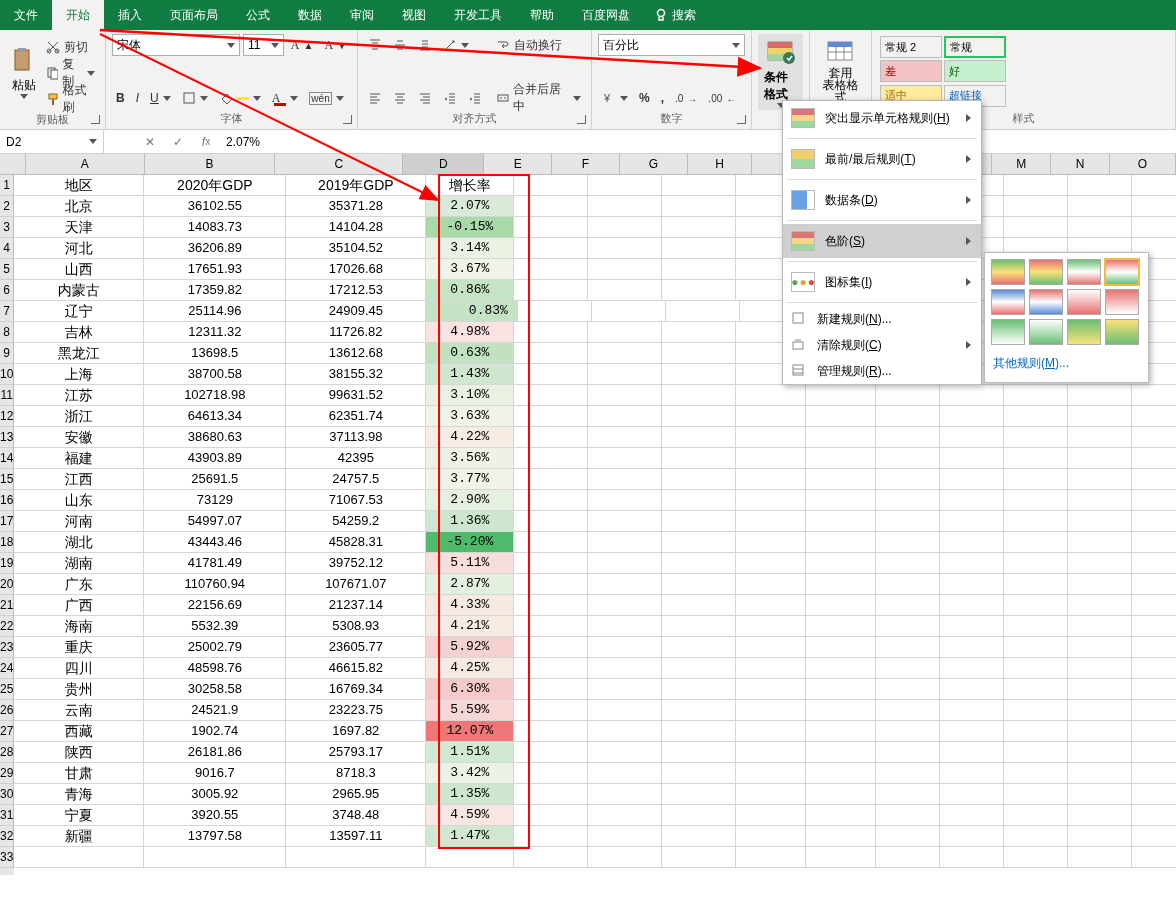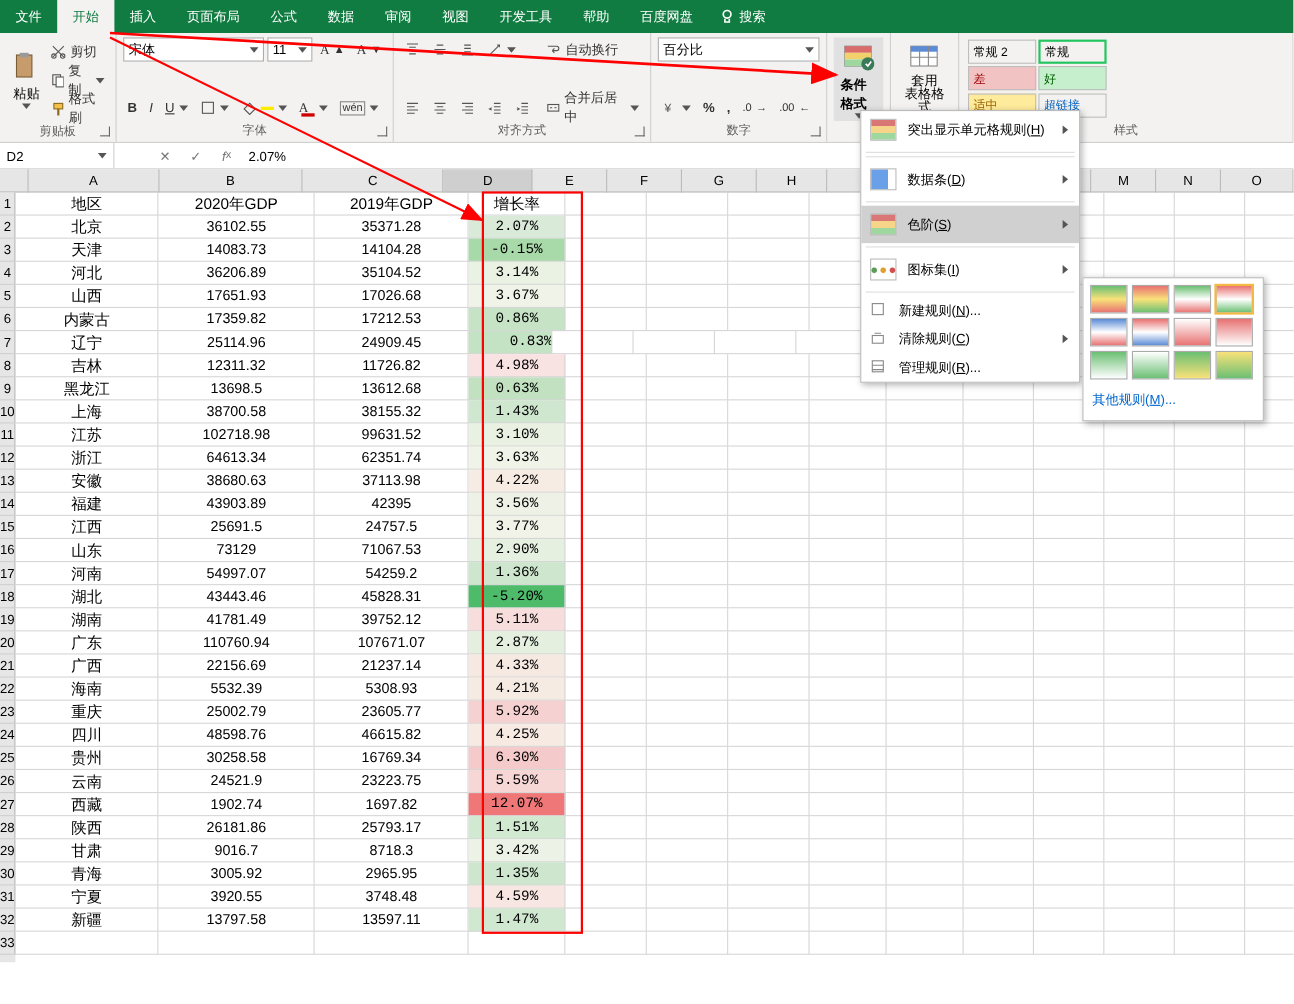--- a/index.html
+++ b/index.html
@@ -518,21 +518,21 @@
           <div class="cell" style="width: 64px;"></div>
           <div class="cell" style="width: 64px;"></div>
           <div class="cell" style="width: 64px;"></div>
           <div class="cell" style="width: 64px;"></div>
           <div class="cell" style="width: 64px;"></div>
         </div>
         <div class="cell-row">
           <div class="cell center" style="width: 130px; font-size: 14px;">辽宁</div>
           <div class="cell center" style="width: 142px;">25114.96</div>
           <div class="cell center" style="width: 140px;">24909.45</div>
-          <div class="cell mono" style="width: 76px; background: rgb(196, 226, 196); padding-left: 37px;">0.83%</div>
+          <div class="cell mono" style="width: 92px; background: rgb(196, 226, 196); padding-left: 37px;">0.83%</div>
           <div class="cell" style="width: 74px;"></div>
           <div class="cell" style="width: 74px;"></div>
           <div class="cell" style="width: 74px;"></div>
           <div class="cell" style="width: 70px;"></div>
           <div class="cell" style="width: 70px;"></div>
           <div class="cell" style="width: 64px;"></div>
           <div class="cell" style="width: 64px;"></div>
           <div class="cell" style="width: 64px;"></div>
           <div class="cell" style="width: 64px;"></div>
           <div class="cell" style="width: 64px;"></div>
@@ -958,20 +958,25 @@
   <div class="red-box" id="redbox" style="left: 438px; top: 20px; width: 92px; height: 675px;"></div>
 </div>
 
 <div class="cf-menu">
   <div class="cf-item">
       <div class="thumb stripes"></div>
       <span><span>突出显示单元格规则(<span class="und">H</span>)</span></span>
       <span class="arrow"></span>
     </div>
   <div class="cf-sep"></div>
+  <div class="cf-item">
+      <div class="thumb" style="background:linear-gradient(#f2d06b 0 50%,#9fd89f 50% 100%)"></div>
+      <span>最前/最后规则(<span class="und">T</span>)</span>
+      <span class="arrow"></span>
+    </div>
   <div class="cf-sep"></div>
   <div class="cf-item">
       <div class="thumb" style="background:linear-gradient(90deg,#6aa0e8 70%,#fff 70%)"></div>
       <span>数据条(<span class="und">D</span>)</span>
       <span class="arrow"></span>
     </div>
   <div class="cf-sep"></div>
   <div class="cf-item sel">
       <div class="thumb stripes"></div>
       <span>色阶(<span class="und">S</span>)</span>

